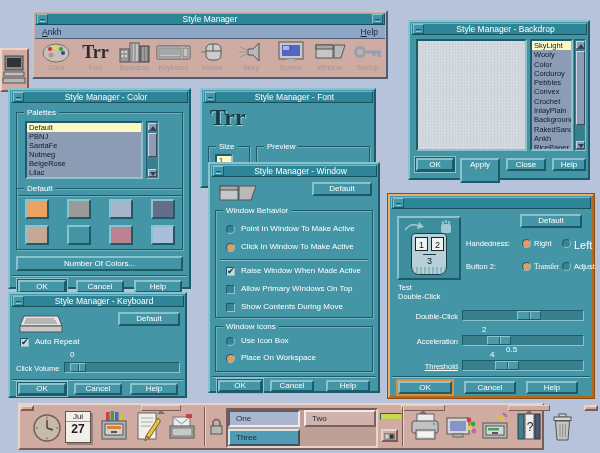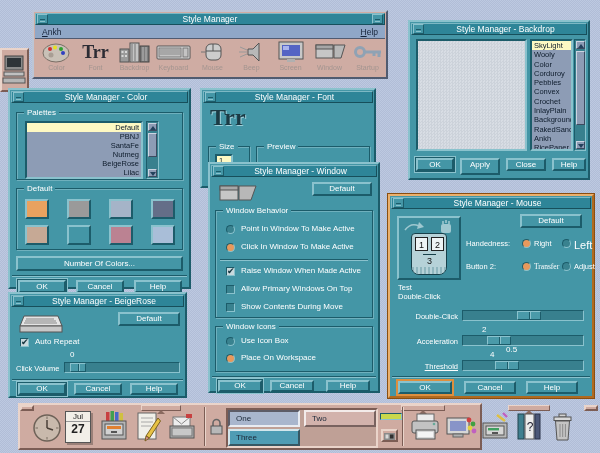--- a/index.html
+++ b/index.html
@@ -183,21 +183,21 @@
         </svg></span>
     <div class="cap">Startup</div>
   </div>
 </div>
 
 <div class="w" style="left:8px;top:88px;width:183px;height:201px;z-index:3;">
   <div class="tb">
     <span class="mini"></span>
     <span class="tt">Style Manager - Color</span>
   </div>
-  <div class="fr" style="left:6px;top:22px;width:167px;height:68px;text-align:right;">
+  <div class="fr" style="left:6px;top:22px;width:167px;height:84px;">
     <span class="lg">Palettes</span>
     <div class="list" style="left:8px;top:8px;width:118px;height:58px;">
       <div class="li on">Default</div>
       <div class="li">PBNJ</div>
       <div class="li">SantaFe</div>
       <div class="li">Nutmeg</div>
       <div class="li">BeigeRose</div>
       <div class="li">Lilac</div>
     </div>
     <div class="sb" style="left:129px;top:8px;height:58px;">
@@ -301,29 +301,28 @@
     <div class="li li9">RakedSand</div>
     <div class="li li9">Ankh</div>
     <div class="li li9">RicePaper</div>
   </div>
   <div class="sb" style="left:164px;top:17px;height:112px;width:12px;">
     <span class="ar up" style="top:1px;"></span>
     <span class="sth" style="top:11px;height:74px;"></span>
     <span class="ar dn" style="bottom:1px;"></span>
   </div>
   <div class="btn def" style="left:6px;top:136px;width:38px;height:13px;line-height:9px;">OK</div>
-  <div class="btn" style="left:50px;top:136px;width:40px;height:17px;line-height:9px;">Apply</div>
+  <div class="btn" style="left:50px;top:136px;width:40px;height:25px;line-height:9px;">Apply</div>
   <div class="btn" style="left:96px;top:136px;width:40px;height:13px;line-height:9px;">Close</div>
   <div class="btn" style="left:142px;top:136px;width:34px;height:13px;line-height:9px;">Help</div>
 </div>
 
 <div class="w" style="left:388px;top:194px;width:206px;height:204px;z-index:5;border-color:#eab06e #b06a20 #b06a20 #eab06e;background:#4496a6;box-shadow:0 0 0 1px #8a4e10;">
   <div class="tb">
     <span class="mini"></span>
-    <span class="tt">Style Manager - Mouse</span>
   </div>
   <div class="abs" style="left:7px;top:20px;width:64px;height:64px;border:2px solid;border-color:#8ac2cd #1c5c6a #1c5c6a #8ac2cd;background:#3d8d9d;">
     <span style="position:absolute;left:4px;top:2px;">
       <svg width="22" height="12">
           <path d="M2 10 q6 -8 14 -4" stroke="#9fc8d0" fill="none" stroke-width="1.5"></path>
           <polygon points="16,2 21,7 14,9" fill="#9fc8d0"></polygon>
         </svg>
     </span>
     <span style="position:absolute;right:5px;top:2px;">
       <svg width="16" height="13">
@@ -371,21 +370,21 @@
   </div>
   <div class="hsep" style="left:2px;right:2px;top:180px;"></div>
   <div class="btn focus" style="left:8px;top:185px;width:54px;height:13px;line-height:9px;">OK</div>
   <div class="btn" style="left:74px;top:185px;width:52px;height:13px;line-height:9px;">Cancel</div>
   <div class="btn" style="left:136px;top:185px;width:52px;height:13px;line-height:9px;">Help</div>
 </div>
 
 <div class="w" style="left:8px;top:292px;width:179px;height:106px;z-index:5;">
   <div class="tb">
     <span class="mini"></span>
-    <span class="tt">Style Manager - BeigeRose</span>
+    <span class="tt">Style Manager - Keyboard</span>
   </div>
   <span class="abs" style="left:8px;top:18px;">
     <svg width="46" height="24">
         <polygon points="6,4 40,4 44,14 2,14" fill="#e4e4e4" stroke="#555"></polygon>
         <rect x="2" y="14" width="42" height="6" fill="#c8c8c8" stroke="#555"></rect>
         <g stroke="#888">
           <line x1="8" y1="7" x2="36" y2="7"></line>
           <line x1="7" y1="9" x2="38" y2="9"></line>
           <line x1="6" y1="11" x2="39" y2="11"></line>
         </g>
@@ -398,21 +397,21 @@
   <span class="lab" style="left:6px;top:70px;font-size:7.5px;">Click Volume</span>
   <div class="sl" style="left:54px;top:68px;width:116px;">
     <span class="th" style="left:4%;width:16px;"></span>
   </div>
   <div class="hsep" style="left:2px;right:2px;top:85px;"></div>
   <div class="btn def" style="left:8px;top:89px;width:48px;height:12px;line-height:8px;">OK</div>
   <div class="btn" style="left:64px;top:89px;width:48px;height:12px;line-height:8px;">Cancel</div>
   <div class="btn" style="left:120px;top:89px;width:48px;height:12px;line-height:8px;">Help</div>
 </div>
 
-<div class="panel" style="left:18px;top:403px;width:464px;height:47px;z-index:6;">
+<div class="panel" style="left:18px;top:403px;width:526px;height:47px;z-index:6;">
   <div class="praised" style="position:absolute;left:0;top:0;width:14px;height:6px;"></div>
   <div class="ptab" style="left:121px;width:40px;"></div>
   <div class="ptab" style="left:381px;width:44px;"></div>
   <div class="ptab" style="left:488px;width:42px;"></div>
   <div class="praised" style="position:absolute;left:564px;top:0;width:14px;height:6px;"></div>
 
   <div class="abs" style="left:12px;top:6px;">
     <span><svg width="30" height="34">
           <circle cx="15" cy="17" r="13" fill="#c9b9ac" stroke="#6e6258" stroke-width="1.5"></circle>
           <g stroke="#7a6e62">

